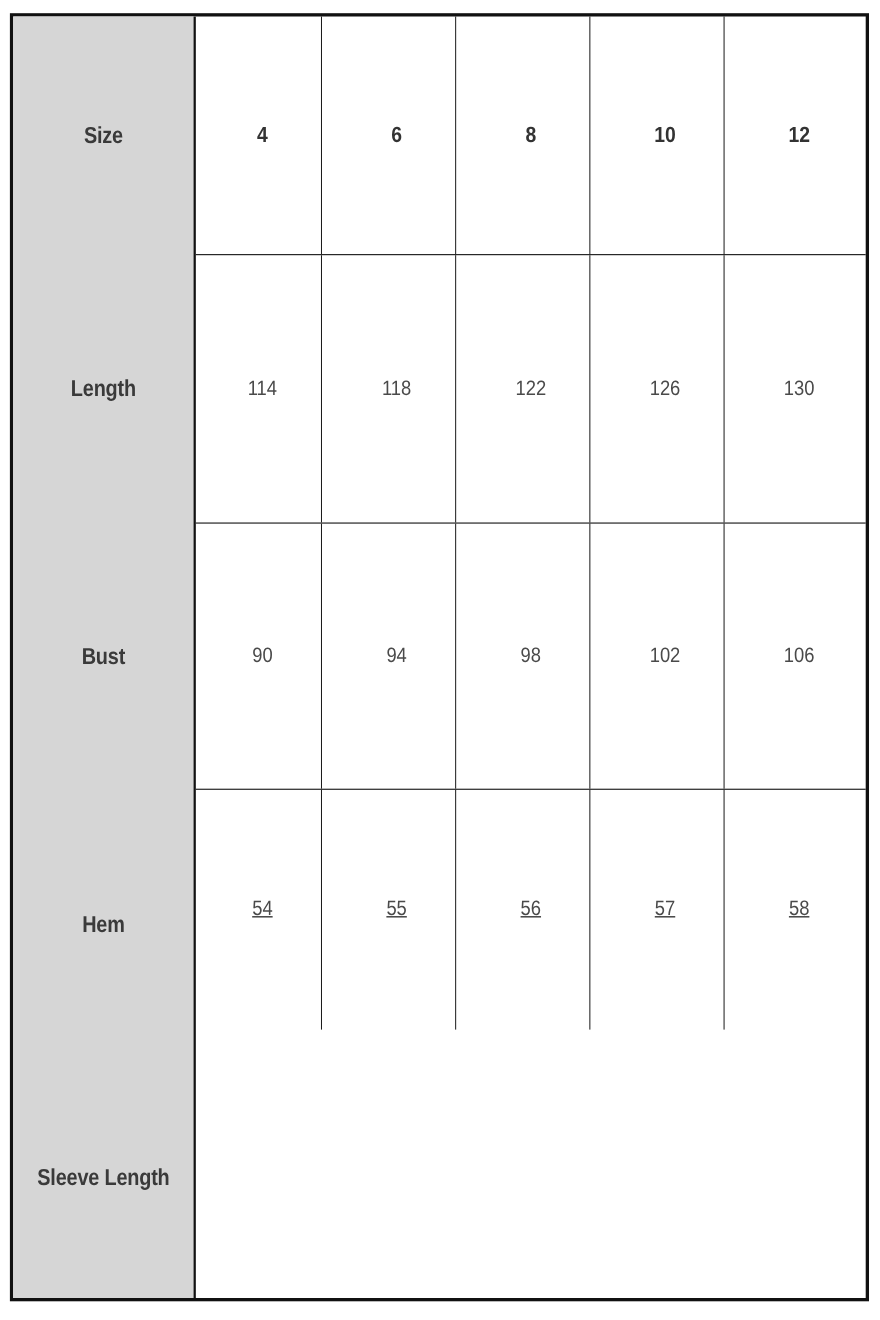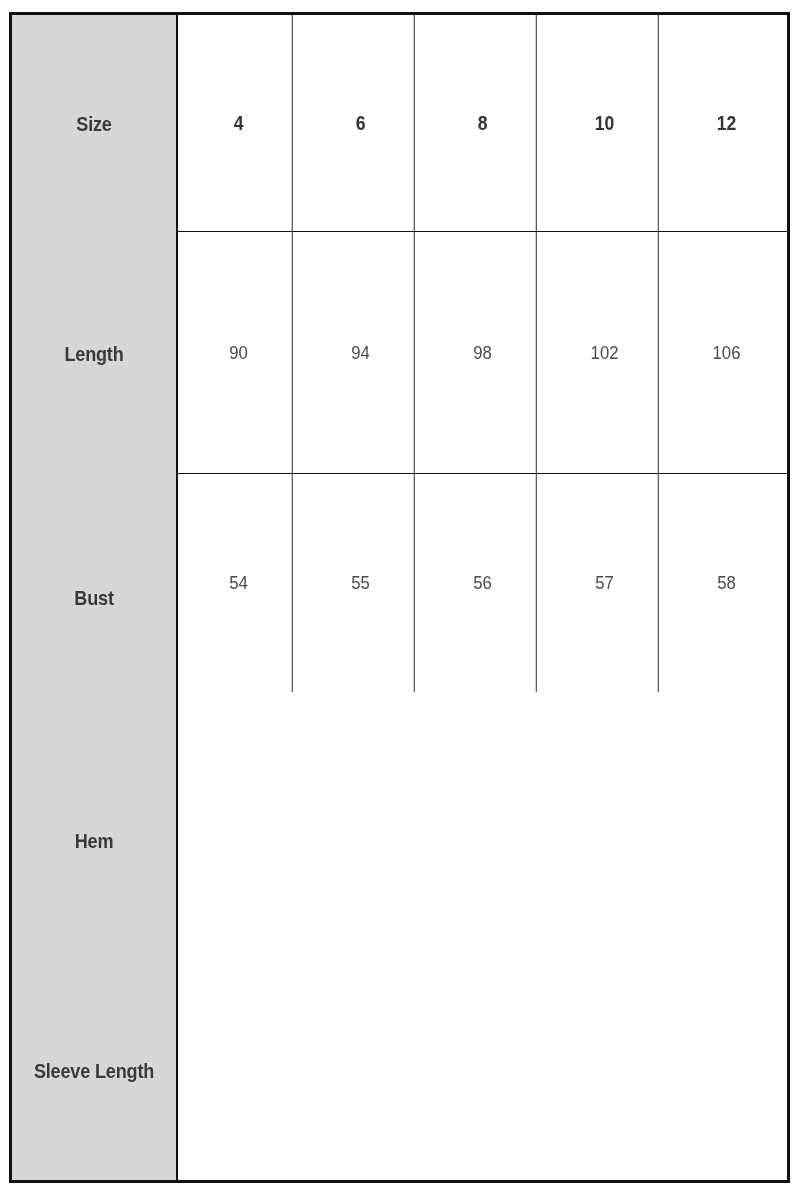--- a/index.html
+++ b/index.html
@@ -72,20 +72,21 @@
 
   .data-row {
     display: flex;
     flex-direction: row;
     flex: 0 0 auto;
     box-sizing: border-box;
     border-bottom: 1.5px solid #111111;
   }
   .data-row:last-child {
     border-bottom: none;
+    text-decoration: underline;
   }
 
   .data-cell {
     flex: 1 1 0;
     display: flex;
     align-items: center;
     justify-content: center;
     box-sizing: border-box;
     border-right: 1.5px solid #111111;
     color: #4a4a4a;
@@ -131,20 +132,27 @@
 
       <div class="data-row header h-head">
         <div class="data-cell">4</div>
         <div class="data-cell">6</div>
         <div class="data-cell">8</div>
         <div class="data-cell">10</div>
         <div class="data-cell">12</div>
       </div>
 
 
+      <div class="data-row h-r2">
+        <div class="data-cell">114</div>
+        <div class="data-cell">118</div>
+        <div class="data-cell">122</div>
+        <div class="data-cell">126</div>
+        <div class="data-cell">130</div>
+      </div>
 
       <div class="data-row h-r3">
         <div class="data-cell">90</div>
         <div class="data-cell">94</div>
         <div class="data-cell">98</div>
         <div class="data-cell">102</div>
         <div class="data-cell">106</div>
       </div>
 
       <div class="data-row h-r4">

